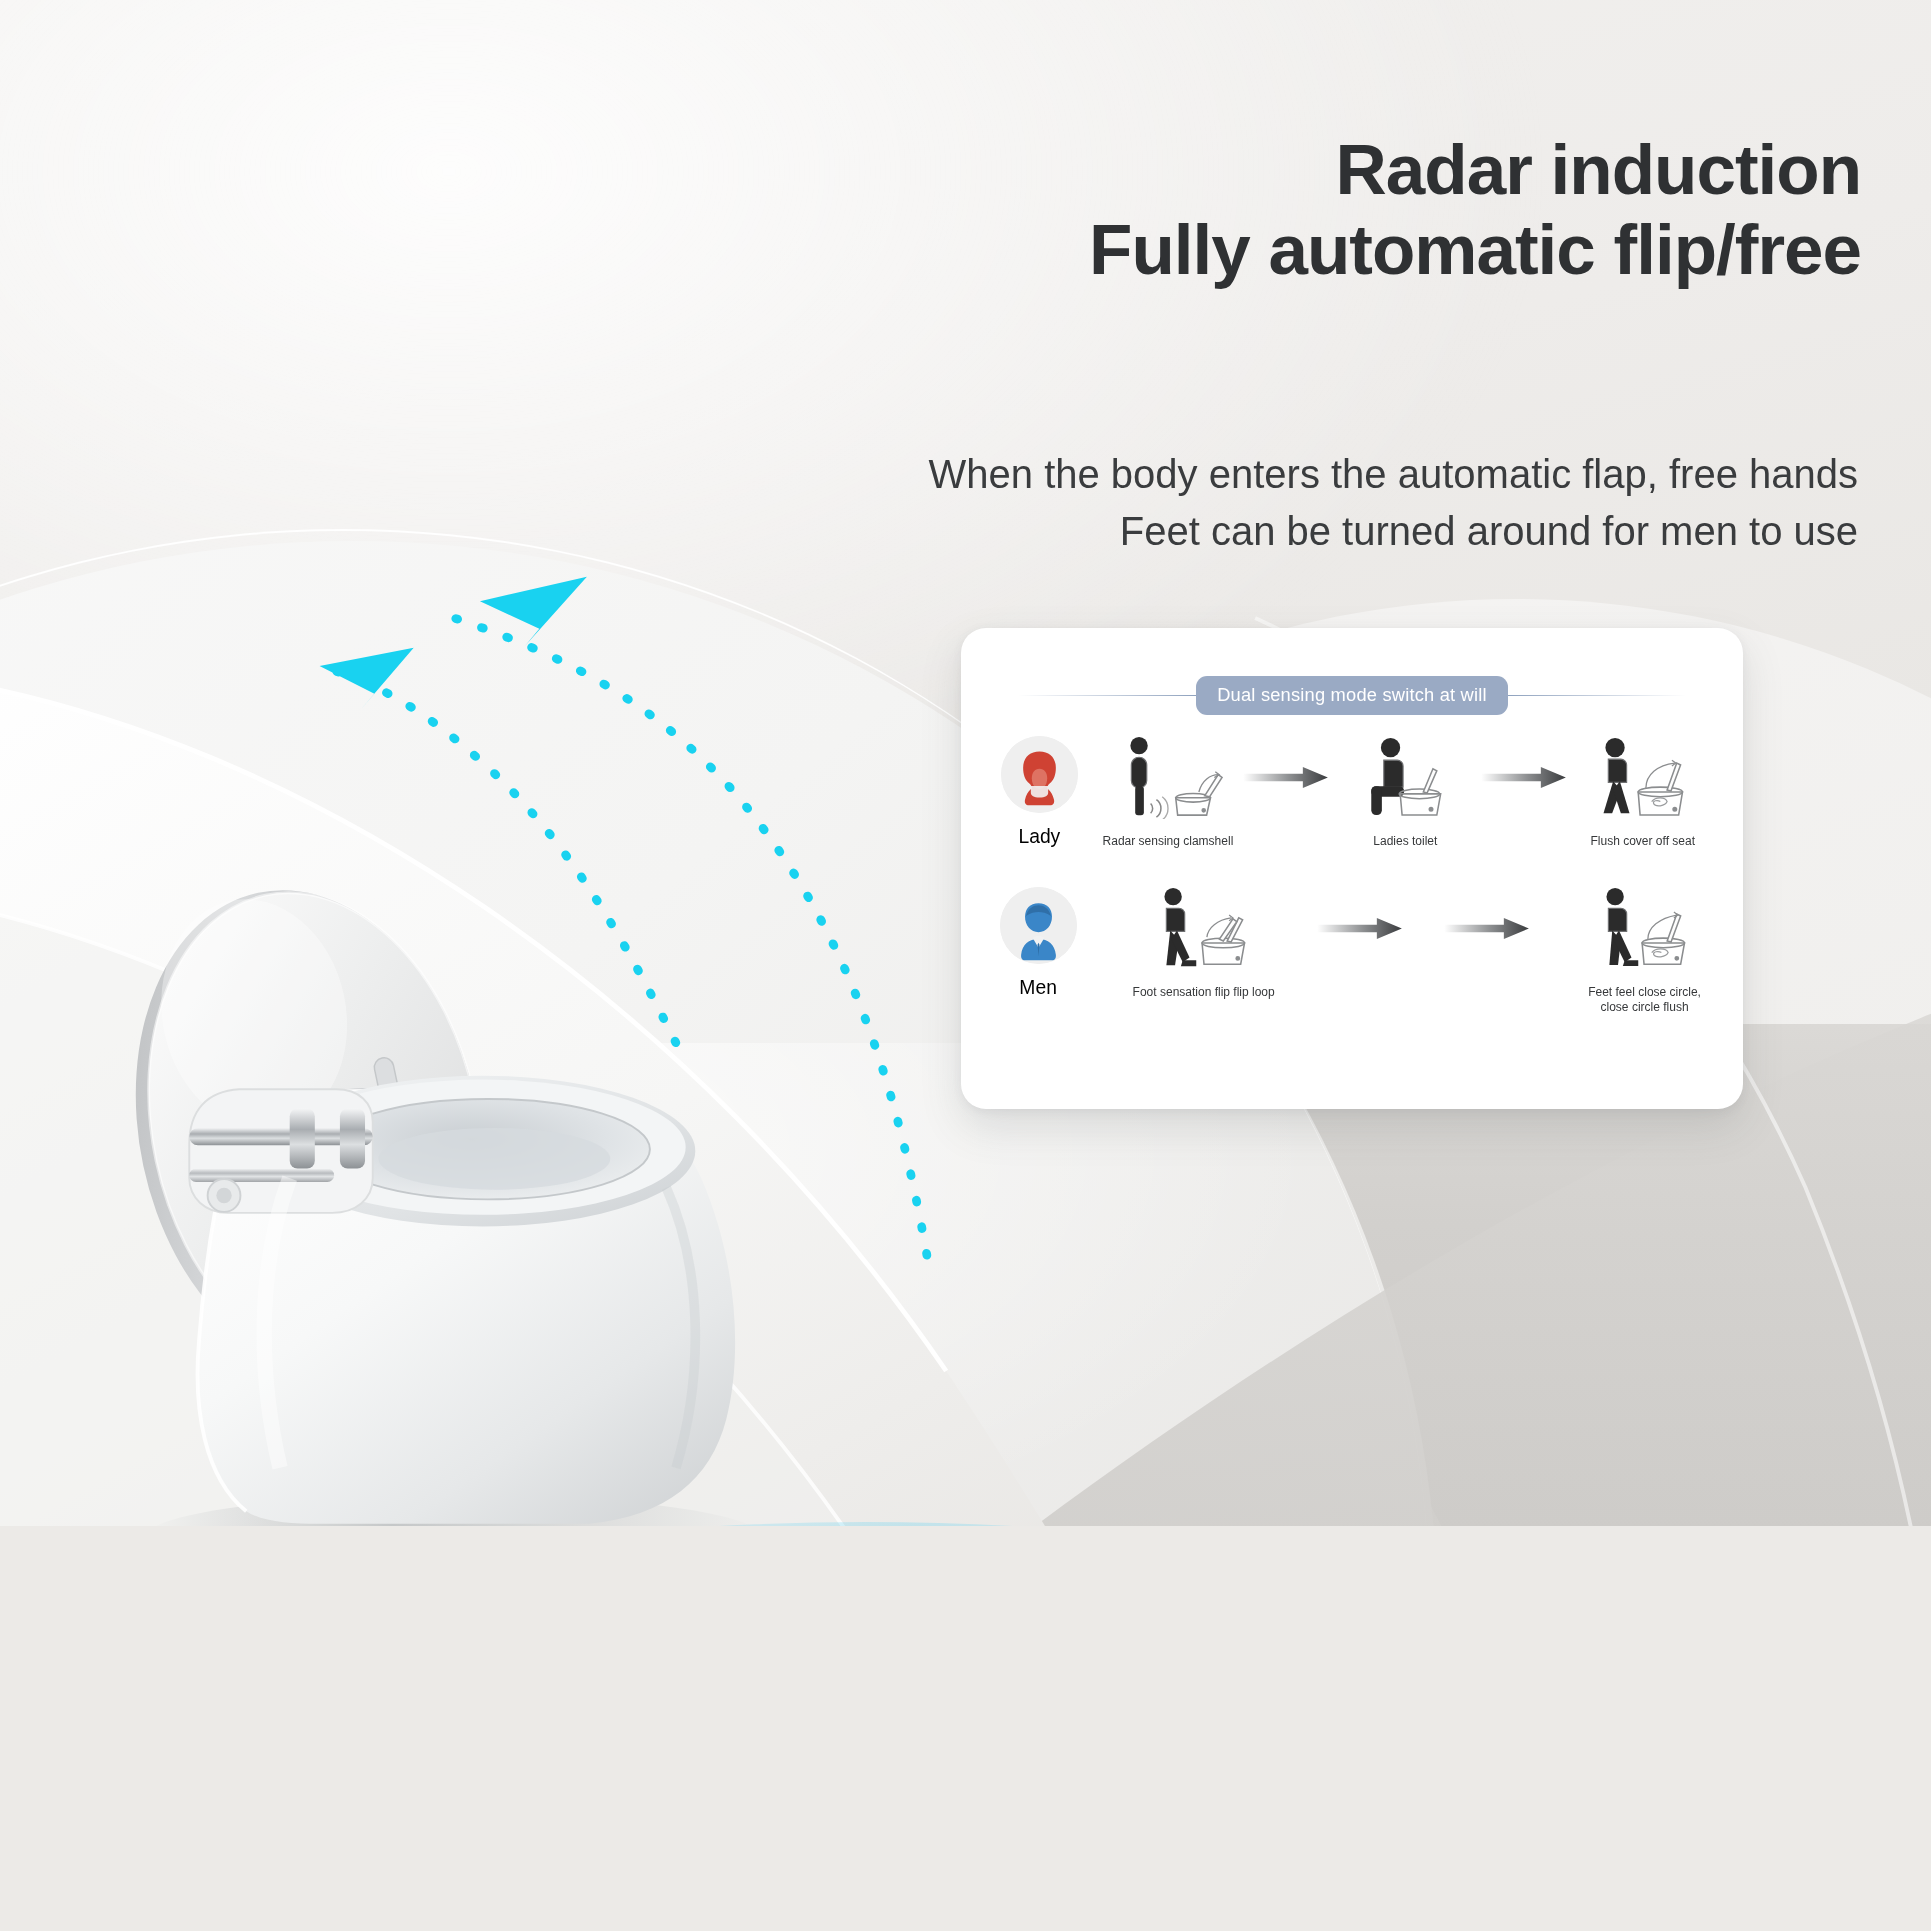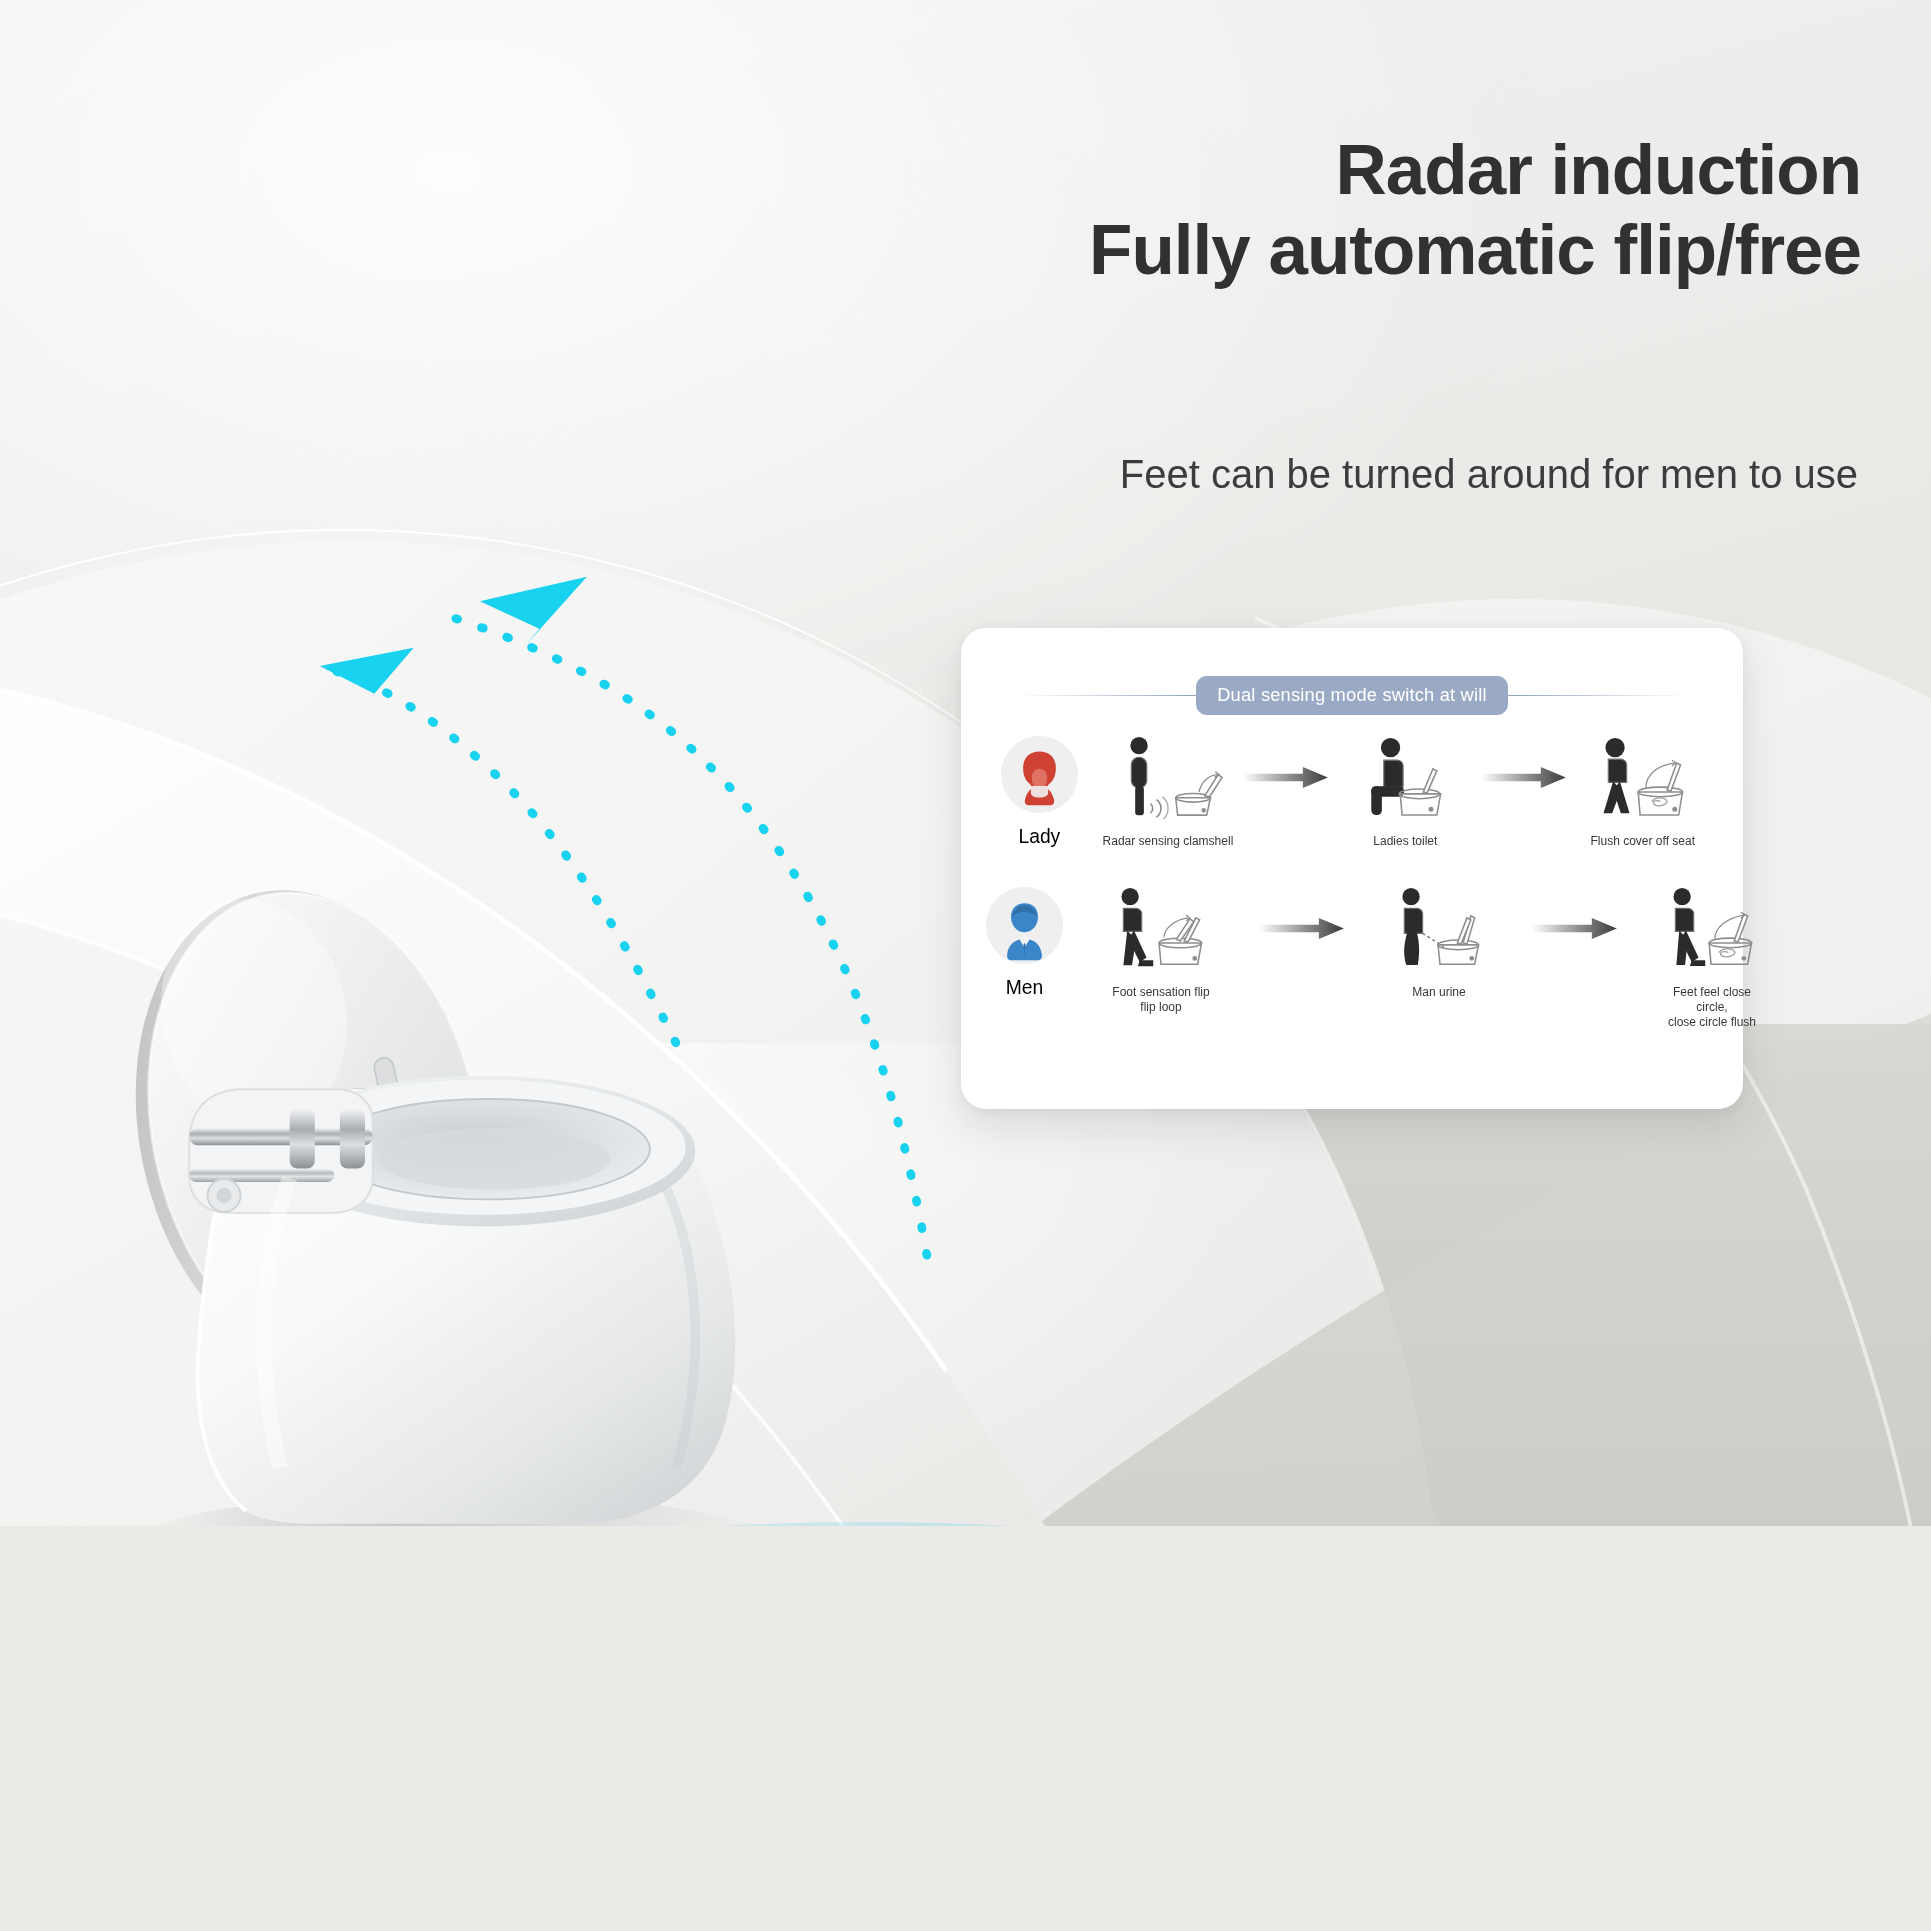--- a/index.html
+++ b/index.html
@@ -318,20 +318,21 @@
       <path d="M200,2000 C470,1840 950,1752 1440,1796 C1700,1820 1890,1872 2000,1924" fill="none" stroke="url(#rip1)" stroke-width="13" opacity="0.7"></path>
     </g>
   </svg>
 
   <div class="head-wrap">
     <div class="h1">Radar induction</div>
     <div class="h2">Fully automatic flip/free</div>
   </div>
 
   <div class="sub-wrap">
+    <div class="sub">When the body enters the automatic flap, free hands</div>
     <div class="sub">Feet can be turned around for men to use</div>
   </div>
 
   <div class="card">
 
     <div class="card-head">
       <span class="rule l"></span>
       <span class="badge">Dual sensing mode switch at will</span>
       <span class="rule r"></span>
     </div>
@@ -473,39 +474,20 @@
         </div>
         <div class="slabel">Foot sensation flip flip loop</div>
       </div>
 
       <div class="arrow">
         <svg width="87" height="25" viewBox="0 0 90 26">
           <path d="M0 9 H62 V2 L88 13 L62 24 V17 H0 Z" fill="url(#arrA)"></path>
         </svg>
       </div>
 
-      <div class="step">
-        <div class="art">
-          <svg width="106" height="83" viewBox="0 0 110 86">
-            <circle cx="26" cy="10" r="9" fill="#2b2b2b"></circle>
-            <path d="M19 22 h13 a6 6 0 0 1 6 6 v20 h-19 z" fill="#2b2b2b" stroke="#6f7072" stroke-width="1.2"></path>
-            <path d="M22 47 c-4 14 -4 24 -1 34 h9 c-2 -12 -2 -22 1 -34 z" fill="#2b2b2b"></path>
-            <path d="M32 47 c3 12 3 22 1 34 h-8 c2 -12 2 -22 -1 -34 z" fill="#2b2b2b"></path>
-            <path d="M38 48 L60 62" stroke="#6f7072" stroke-width="1.4" stroke-dasharray="3 3" fill="none"></path>
-            <g stroke="#8b8d8f" stroke-width="1.6" fill="none">
-              <path d="M56 80 L54 60 H96 L92 80 Z"></path>
-              <ellipse cx="75" cy="60" rx="21" ry="5"></ellipse>
-              <path d="M80 58 L88 30 L92 32 L84 59 Z" fill="#fdfdfd"></path>
-              <path d="M74 58 L84 32 L88 34 L78 59 Z" fill="#fdfdfd"></path>
-              <circle cx="89" cy="74" r="1.7" fill="#8b8d8f"></circle>
-            </g>
-          </svg>
-        </div>
-        <div class="slabel">Man urine</div>
-      </div>
 
       <div class="arrow">
         <svg width="87" height="25" viewBox="0 0 90 26">
           <path d="M0 9 H62 V2 L88 13 L62 24 V17 H0 Z" fill="url(#arrA)"></path>
         </svg>
       </div>
 
       <div class="step">
         <div class="art">
           <svg width="106" height="83" viewBox="0 0 110 86">

